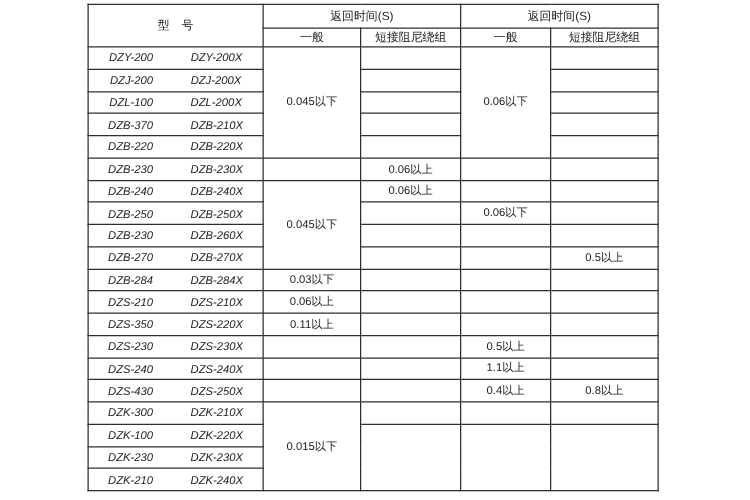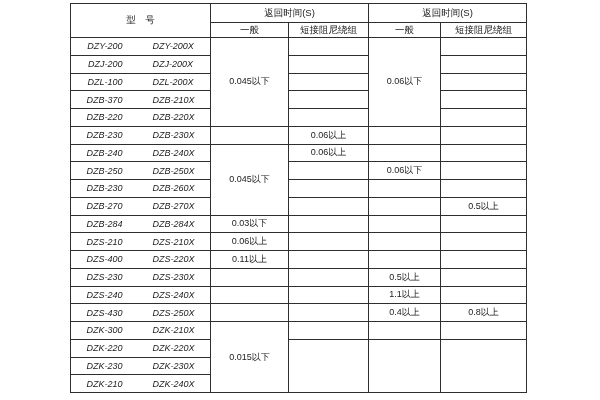--- a/index.html
+++ b/index.html
@@ -140,21 +140,21 @@
           <td class="value-cell"></td>
         </tr>
         <tr>
           <td class="model-cell"><span class="m1">DZS-210</span><span class="m2">DZS-210X</span></td>
           <td class="value-cell">0.06以上</td>
           <td class="value-cell"></td>
           <td class="value-cell"></td>
           <td class="value-cell"></td>
         </tr>
         <tr>
-          <td class="model-cell"><span class="m1">DZS-400</span><span class="m2">DZS-220X</span></td>
+          <td class="model-cell"><span class="m1">DZS-350</span><span class="m2">DZS-220X</span></td>
           <td class="value-cell">0.11以上</td>
           <td class="value-cell"></td>
           <td class="value-cell"></td>
           <td class="value-cell"></td>
         </tr>
         <tr>
           <td class="model-cell"><span class="m1">DZS-230</span><span class="m2">DZS-230X</span></td>
           <td class="value-cell"></td>
           <td class="value-cell"></td>
           <td class="value-cell">0.5以上</td>
@@ -175,21 +175,21 @@
           <td class="value-cell">0.8以上</td>
         </tr>
         <tr>
           <td class="model-cell"><span class="m1">DZK-300</span><span class="m2">DZK-210X</span></td>
           <td class="value-cell" rowspan="4">0.015以下</td>
           <td class="value-cell"></td>
           <td class="value-cell"></td>
           <td class="value-cell"></td>
         </tr>
         <tr>
-          <td class="model-cell"><span class="m1">DZK-220</span><span class="m2">DZK-220X</span></td>
+          <td class="model-cell"><span class="m1">DZK-100</span><span class="m2">DZK-220X</span></td>
           <td class="value-cell" rowspan="3"></td>
           <td class="value-cell" rowspan="3"></td>
           <td class="value-cell" rowspan="3"></td>
         </tr>
         <tr>
           <td class="model-cell"><span class="m1">DZK-230</span><span class="m2">DZK-230X</span></td>
         </tr>
         <tr>
           <td class="model-cell"><span class="m1">DZK-210</span><span class="m2">DZK-240X</span></td>
         </tr>

